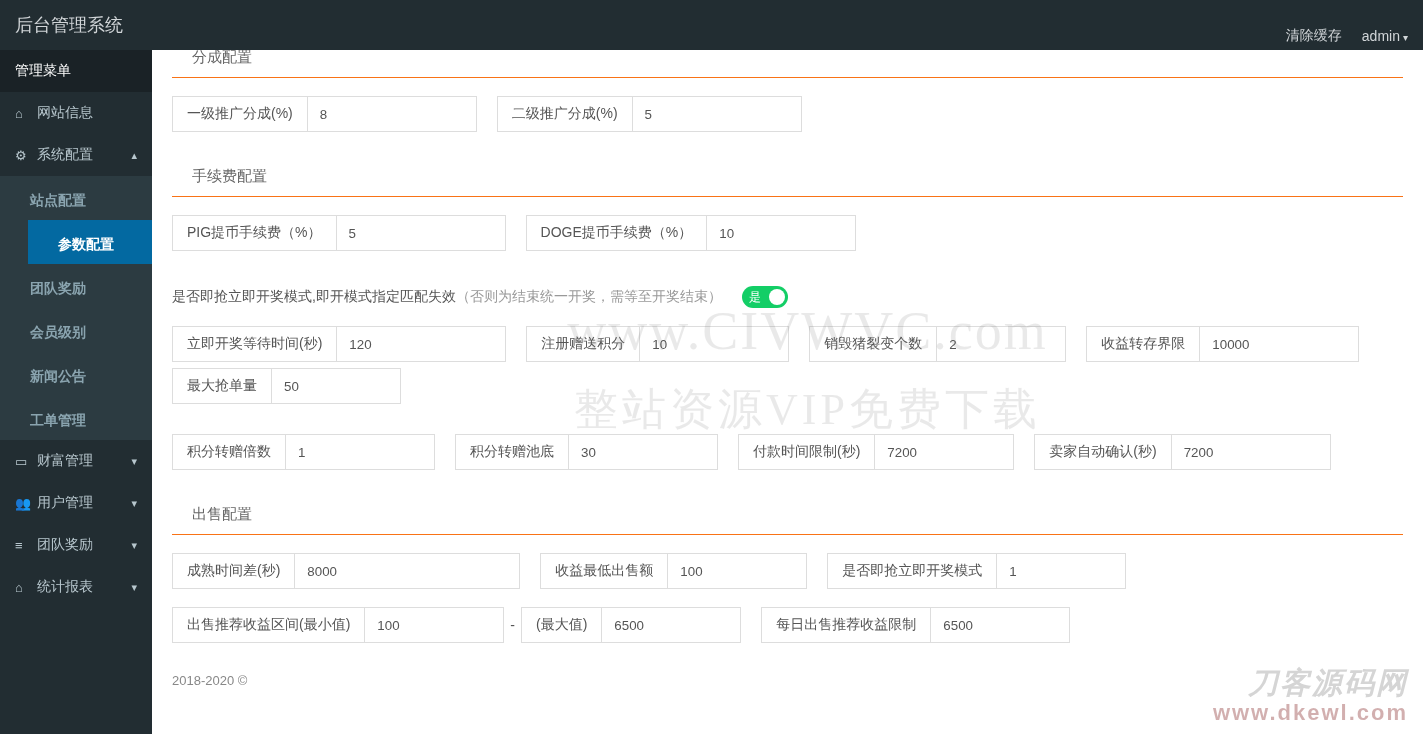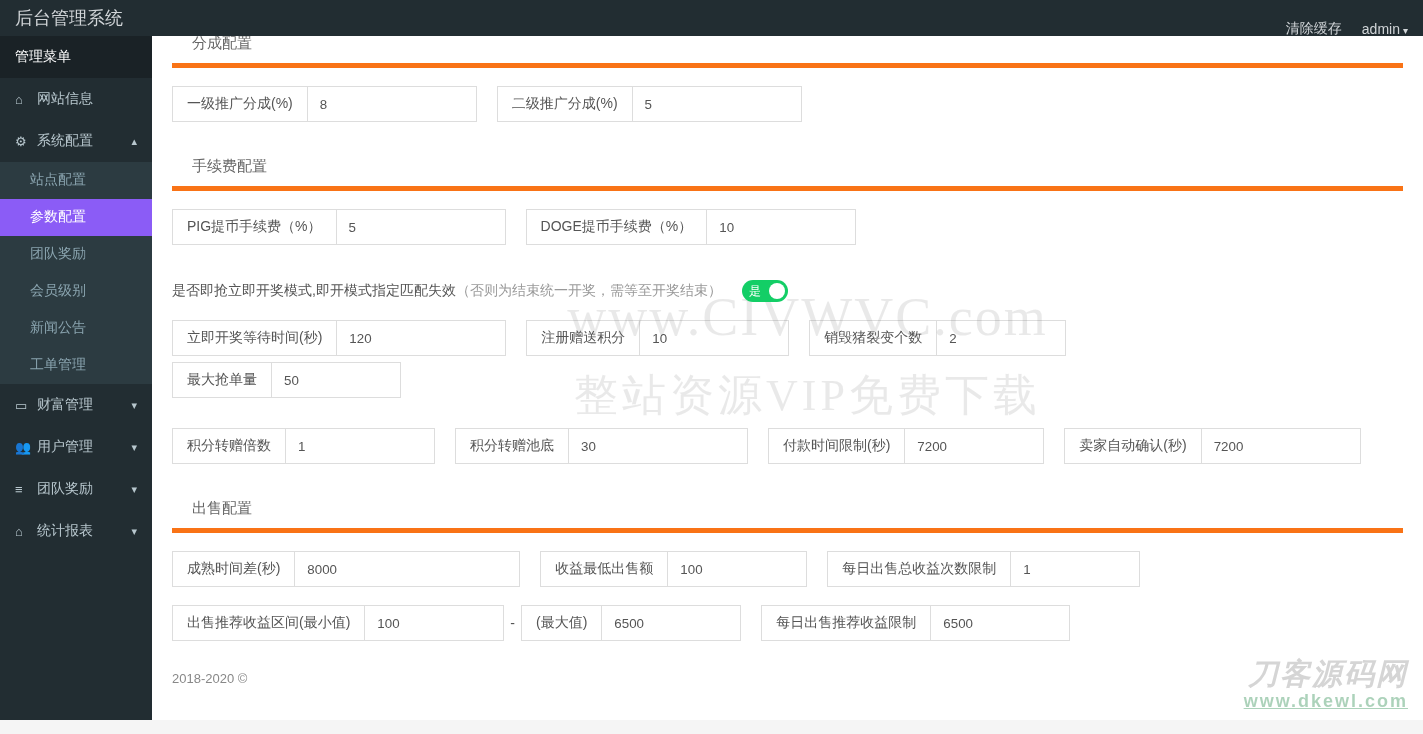--- a/index.html
+++ b/index.html
@@ -1,38 +1,38 @@
 <!DOCTYPE html>
 <html><head>
 <meta charset="utf-8">
 <style>
 * { box-sizing: border-box; margin: 0; padding: 0; }
 body { font-family: "Microsoft YaHei", Arial, sans-serif; font-size: 14px; background: #f5f5f5; color: #333; overflow: hidden; }
 
-.topbar { height: 36px; background: #222d32; color: #b8c7ce; display: flex; align-items: center; padding: 0 15px; justify-content: space-between; }
+.topbar { height: 50px; background: #222d32; color: #b8c7ce; display: flex; align-items: center; padding: 0 15px; justify-content: space-between; }
 .topbar .brand { color: #d1d5d8; font-size: 18px; font-weight: 500; width: 165px; }
 .topbar .right { display: flex; align-items: center; gap: 20px; margin-top: 22px; }
 .topbar .right span { color: #d1d5d8; cursor: pointer; }
 .topbar .caret { font-size: 10px; margin-left: 3px; }
 
 .layout { display: flex; height: calc(100vh - 50px); }
 
 .sidebar { width: 152px; background: #222d32; color: #b8c7ce; overflow-y: auto; flex-shrink: 0; }
 .sidebar .header { background: #1a2226; color: #fff; padding: 12px 15px; font-size: 14px; font-weight: 500; }
 .sidebar .menu-item { padding: 12px 15px; display: flex; align-items: center; gap: 8px; cursor: pointer; position: relative; }
 .sidebar .menu-item .icon { width: 14px; display: inline-block; font-size: 13px; }
 .sidebar .menu-item .arrow { margin-left: auto; font-size: 11px; }
 .sidebar .submenu { background: #2c3b41; }
-.sidebar .sub-item { padding: 9px 15px 10px 30px; cursor: pointer; color: #8aa4af; }
-.sidebar .sub-item.active { background: #8b5cf6; color: #fff; }
+.sidebar .sub-item { padding: 16px 15px 10px 30px; cursor: pointer; color: #8aa4af; font-weight: bold; }
+.sidebar .sub-item.active { background: #0369a1; color: #fff; margin-left: 28px; }
 
 .main { flex: 1; background: #fff; overflow-y: auto; padding: 0 20px 20px 20px; position: relative; }
 
 .section { margin-top: 15px; }
-.section-title { color: #888; font-size: 15px; border-bottom: 5px solid #f97316; position: relative; font-family: Liberation Mono, monospace; }
+.section-title { color: #888; font-size: 15px; border-bottom: 1px solid #f97316; position: relative; font-family: Liberation Mono, monospace; }
 .section-title span { display: inline-block; padding: 0 8px 10px 8px; margin-left: 12px; color: #666; }
 
 .row { display: flex; gap: 20px; margin-top: 18px; flex-wrap: wrap; }
 .field-group { display: flex; align-items: stretch; }
 .field-label { border: 1px solid #ddd; padding: 8px 14px; background: #fff; color: #555; border-right: none; display: flex; align-items: center; white-space: nowrap; }
 .field-input { border: 1px solid #ddd; padding: 8px 12px; outline: none; min-width: 120px; color: #555; }
 
 .toggle-row { display: flex; align-items: center; gap: 20px; margin-top: 18px; }
 .toggle-label { color: #555; }
 .toggle-label .hint { color: #999; }
@@ -41,21 +41,21 @@
 .toggle-dot { width: 16px; height: 16px; background: #fff; border-radius: 50%; position: absolute; right: 3px; top: 3px; }
 
 .dash { display: flex; align-items: center; color: #555; padding: 0 6px; }
 
 .footer { color: #888; font-size: 13px; padding-top: 30px; }
 
 .watermark { position: absolute; width: 100%; text-align: center; pointer-events: none; opacity: 0.12; font-size: 54px; font-weight: 300; letter-spacing: 2px; color: #555; font-family: serif; top: 250px; }
 .watermark2 { position: absolute; width: 100%; text-align: center; pointer-events: none; opacity: 0.12; font-size: 44px; font-weight: 500; color: #555; top: 330px; font-family: "Microsoft YaHei"; letter-spacing: 4px; }
 .watermark3 { position: absolute; right: 15px; bottom: 8px; pointer-events: none; opacity: 0.35; text-align: center; }
 .watermark3 .l1 { font-size: 30px; font-weight: bold; color: #888; letter-spacing: 2px; font-style: italic; text-align: right; }
-.watermark3 .l2 { font-size: 18px; font-weight: bold; color: #15803d; letter-spacing: 2px; margin-top: -4px; text-decoration: underline; }
+.watermark3 .l2 { font-size: 22px; font-weight: bold; color: #7f1d1d; letter-spacing: 2px; margin-top: -4px; }
 
 .ig { display: flex; }
 </style>
 </head>
 <body>
 
 <div class="topbar">
   <div class="brand">后台管理系统</div>
   <div class="right">
     <span>清除缓存</span>
@@ -159,36 +159,40 @@
           <input class="field-input" style="width: 170px;" value="120">
         </div>
         <div class="field-group">
           <div class="field-label">注册赠送积分</div>
           <input class="field-input" style="width: 150px;" value="10">
         </div>
         <div class="field-group">
           <div class="field-label">销毁猪裂变个数</div>
           <input class="field-input" style="width: 130px;" value="2">
         </div>
+        <div class="field-group">
+          <div class="field-label">收益转存界限</div>
+          <input class="field-input" style="width: 160px;" value="10000">
+        </div>
       </div>
       <div class="row" style="margin-top:6px;">
         <div class="field-group">
           <div class="field-label">最大抢单量</div>
           <input class="field-input" style="width: 130px;" value="50">
         </div>
       </div>
 
       <div class="row" style="margin-top:30px;">
         <div class="field-group">
           <div class="field-label">积分转赠倍数</div>
           <input class="field-input" style="width: 150px;" value="1">
         </div>
         <div class="field-group">
           <div class="field-label">积分转赠池底</div>
-          <input class="field-input" style="width: 180px;" value="30">
+          <input class="field-input" style="width: 150px;" value="30">
         </div>
         <div class="field-group">
           <div class="field-label">付款时间限制(秒)</div>
           <input class="field-input" style="width: 140px;" value="7200">
         </div>
         <div class="field-group">
           <div class="field-label">卖家自动确认(秒)</div>
           <input class="field-input" style="width: 160px;" value="7200">
         </div>
       </div>
@@ -200,21 +204,21 @@
       <div class="row">
         <div class="field-group">
           <div class="field-label">成熟时间差(秒)</div>
           <input class="field-input" style="width: 226px;" value="8000">
         </div>
         <div class="field-group">
           <div class="field-label">收益最低出售额</div>
           <input class="field-input" style="width: 140px;" value="100">
         </div>
         <div class="field-group">
-          <div class="field-label">每日出售总收益次数限制</div>
+          <div class="field-label">是否即抢立即开奖模式</div>
           <input class="field-input" style="width: 130px;" value="1">
         </div>
       </div>
 
       <div class="row">
         <div class="ig">
           <div class="field-group">
             <div class="field-label">出售推荐收益区间(最小值)</div>
             <input class="field-input" style="width: 140px;" value="100">
           </div>

